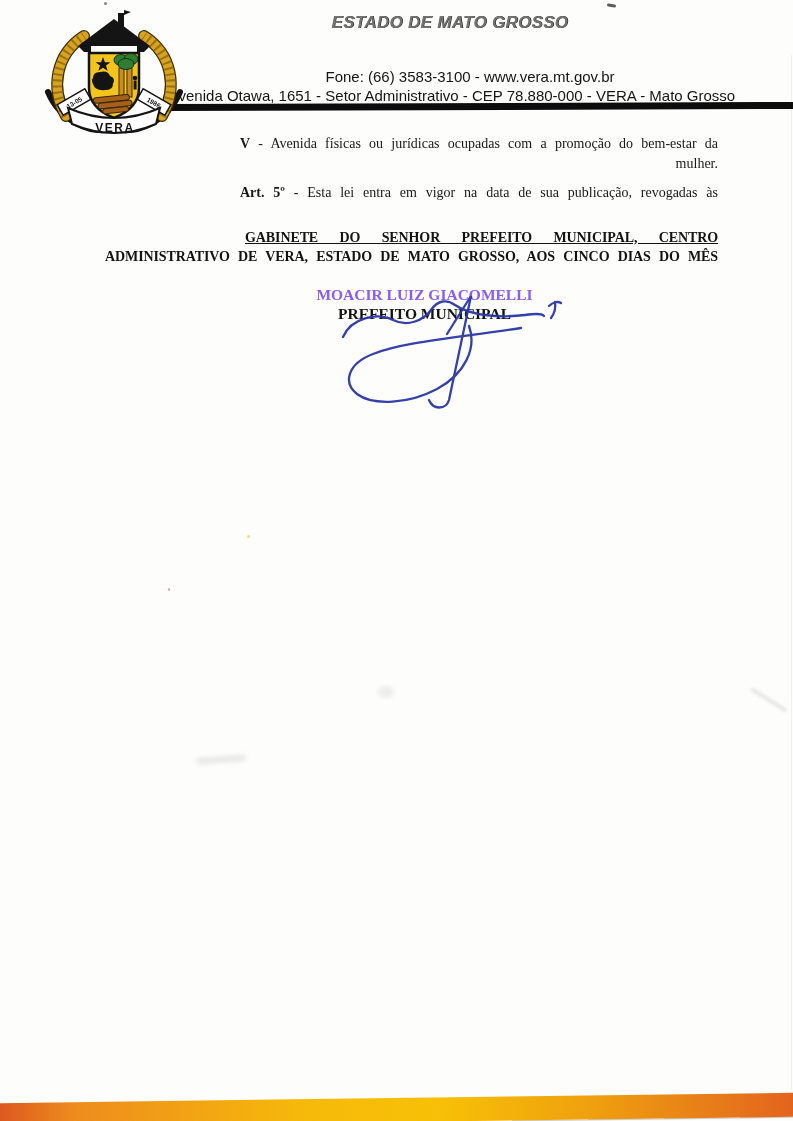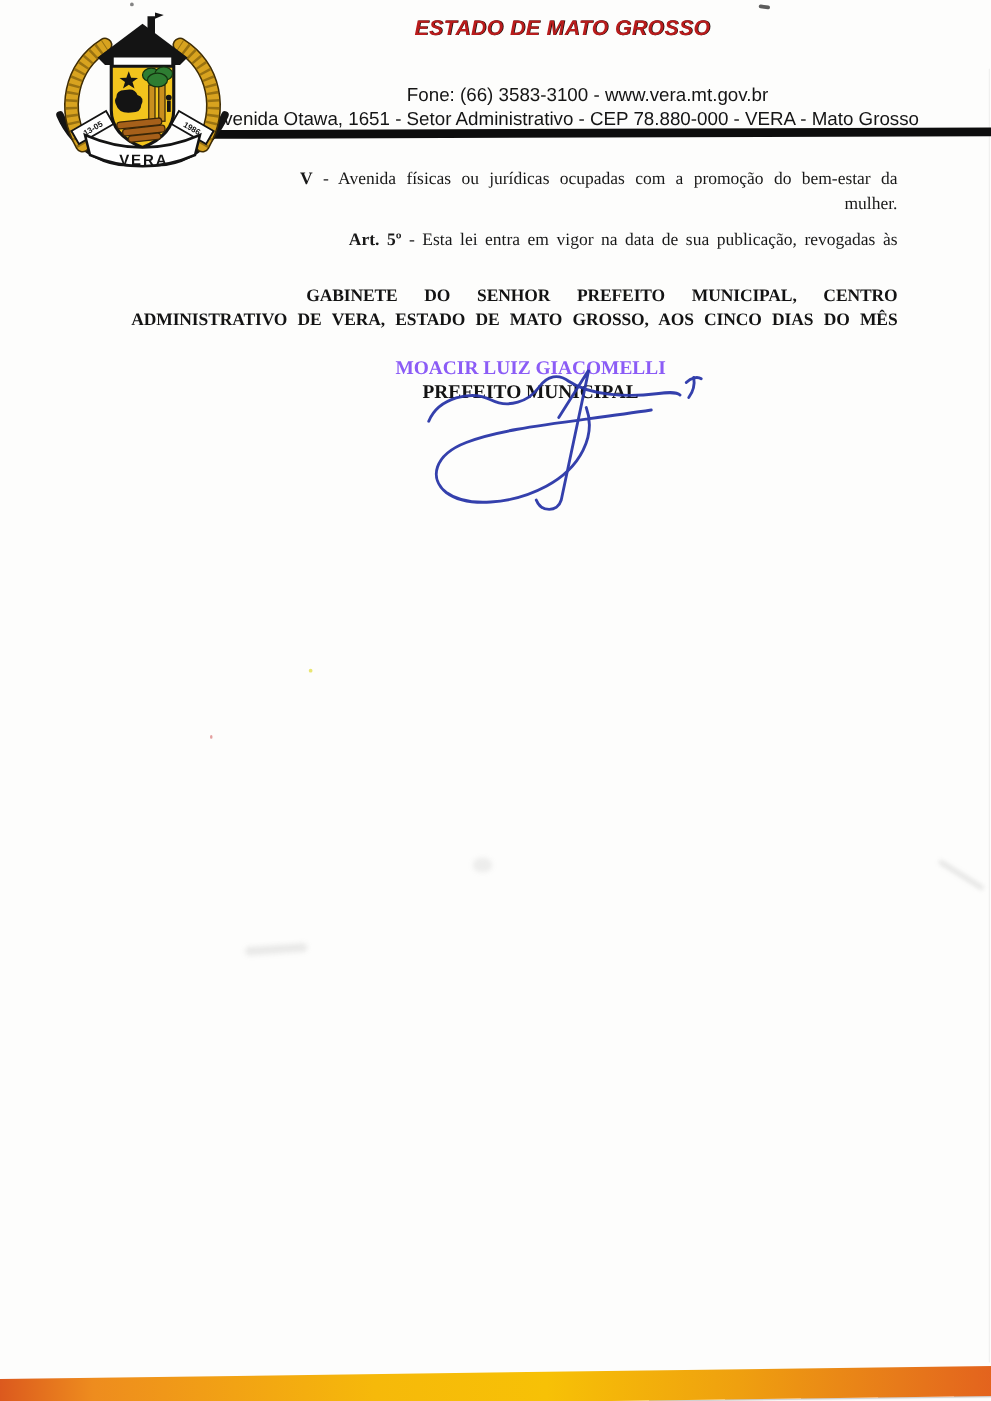--- a/index.html
+++ b/index.html
@@ -5,21 +5,21 @@
   html,body{margin:0;padding:0;background:#e8e8e8;}
   .page{
     position:relative;width:793px;height:1121px;margin:0 auto;
     background:#fdfdfc;overflow:hidden;
     font-family:"Liberation Serif",serif;color:#1d1d1d;
   }
   
   .hdr-state{
     position:absolute;top:13px;left:130px;width:640px;text-align:center;
     font-family:"Liberation Sans",sans-serif;font-style:italic;font-weight:bold;
-    font-size:17px;letter-spacing:.3px;color:#b91c1c;text-shadow:.5px 0 0 #0b0b0b;
+    font-size:17px;letter-spacing:.3px;color:#737373;text-shadow:.5px 0 0 #0b0b0b;
   }
   .hdr-title{
     position:absolute;top:30px;left:130px;width:640px;text-align:center;
     font-family:"Liberation Sans",sans-serif;font-style:italic;font-weight:bold;
     font-size:30px;letter-spacing:-.6px;color:#0b0b0b;text-shadow:1px 0 0 #0b0b0b;
     white-space:nowrap;
   }
   .hdr-phone{
     position:absolute;top:68px;left:160px;width:620px;text-align:center;
     font-family:"Liberation Sans",sans-serif;font-size:15px;color:#151515;
@@ -35,24 +35,24 @@
   }
   .crest{position:absolute;top:8px;left:38px;width:152px;height:132px;z-index:3;}
   
   .content{
     position:absolute;top:134px;left:105px;width:613px;
     font-size:14px;line-height:19.5px;color:#181818;
   }
   .jline{text-align:justify;text-align-last:justify;}
   .lline{text-align:right;}
   .ind135{padding-left:135px;}
-  .ind140{padding-left:140px;}
+  .ind140{padding-left:140px;text-decoration:underline;}
   .b{font-weight:bold;}
   .para-bold{font-weight:bold;letter-spacing:-.1px;color:#131313;}
-  .mt-p2{margin-top:10px;margin-left:39px;}
+  .mt-p2{margin-top:10px;}
   .mt-p3{margin-top:25px;}
   .sig-name{margin-top:18px;padding-left:26px;text-align:center;font-weight:bold;
             font-size:15.5px;line-height:19px;color:#8b5cf6;}
   .sig-role{padding-left:26px;text-align:center;font-weight:bold;
             font-size:15.5px;line-height:19px;color:#131313;}
   .signature-svg{position:absolute;top:288px;left:325px;z-index:5;}
   
   .footer-bar{
     position:absolute;top:1098px;left:-6px;width:806px;height:24px;
     transform:rotate(-.75deg);

